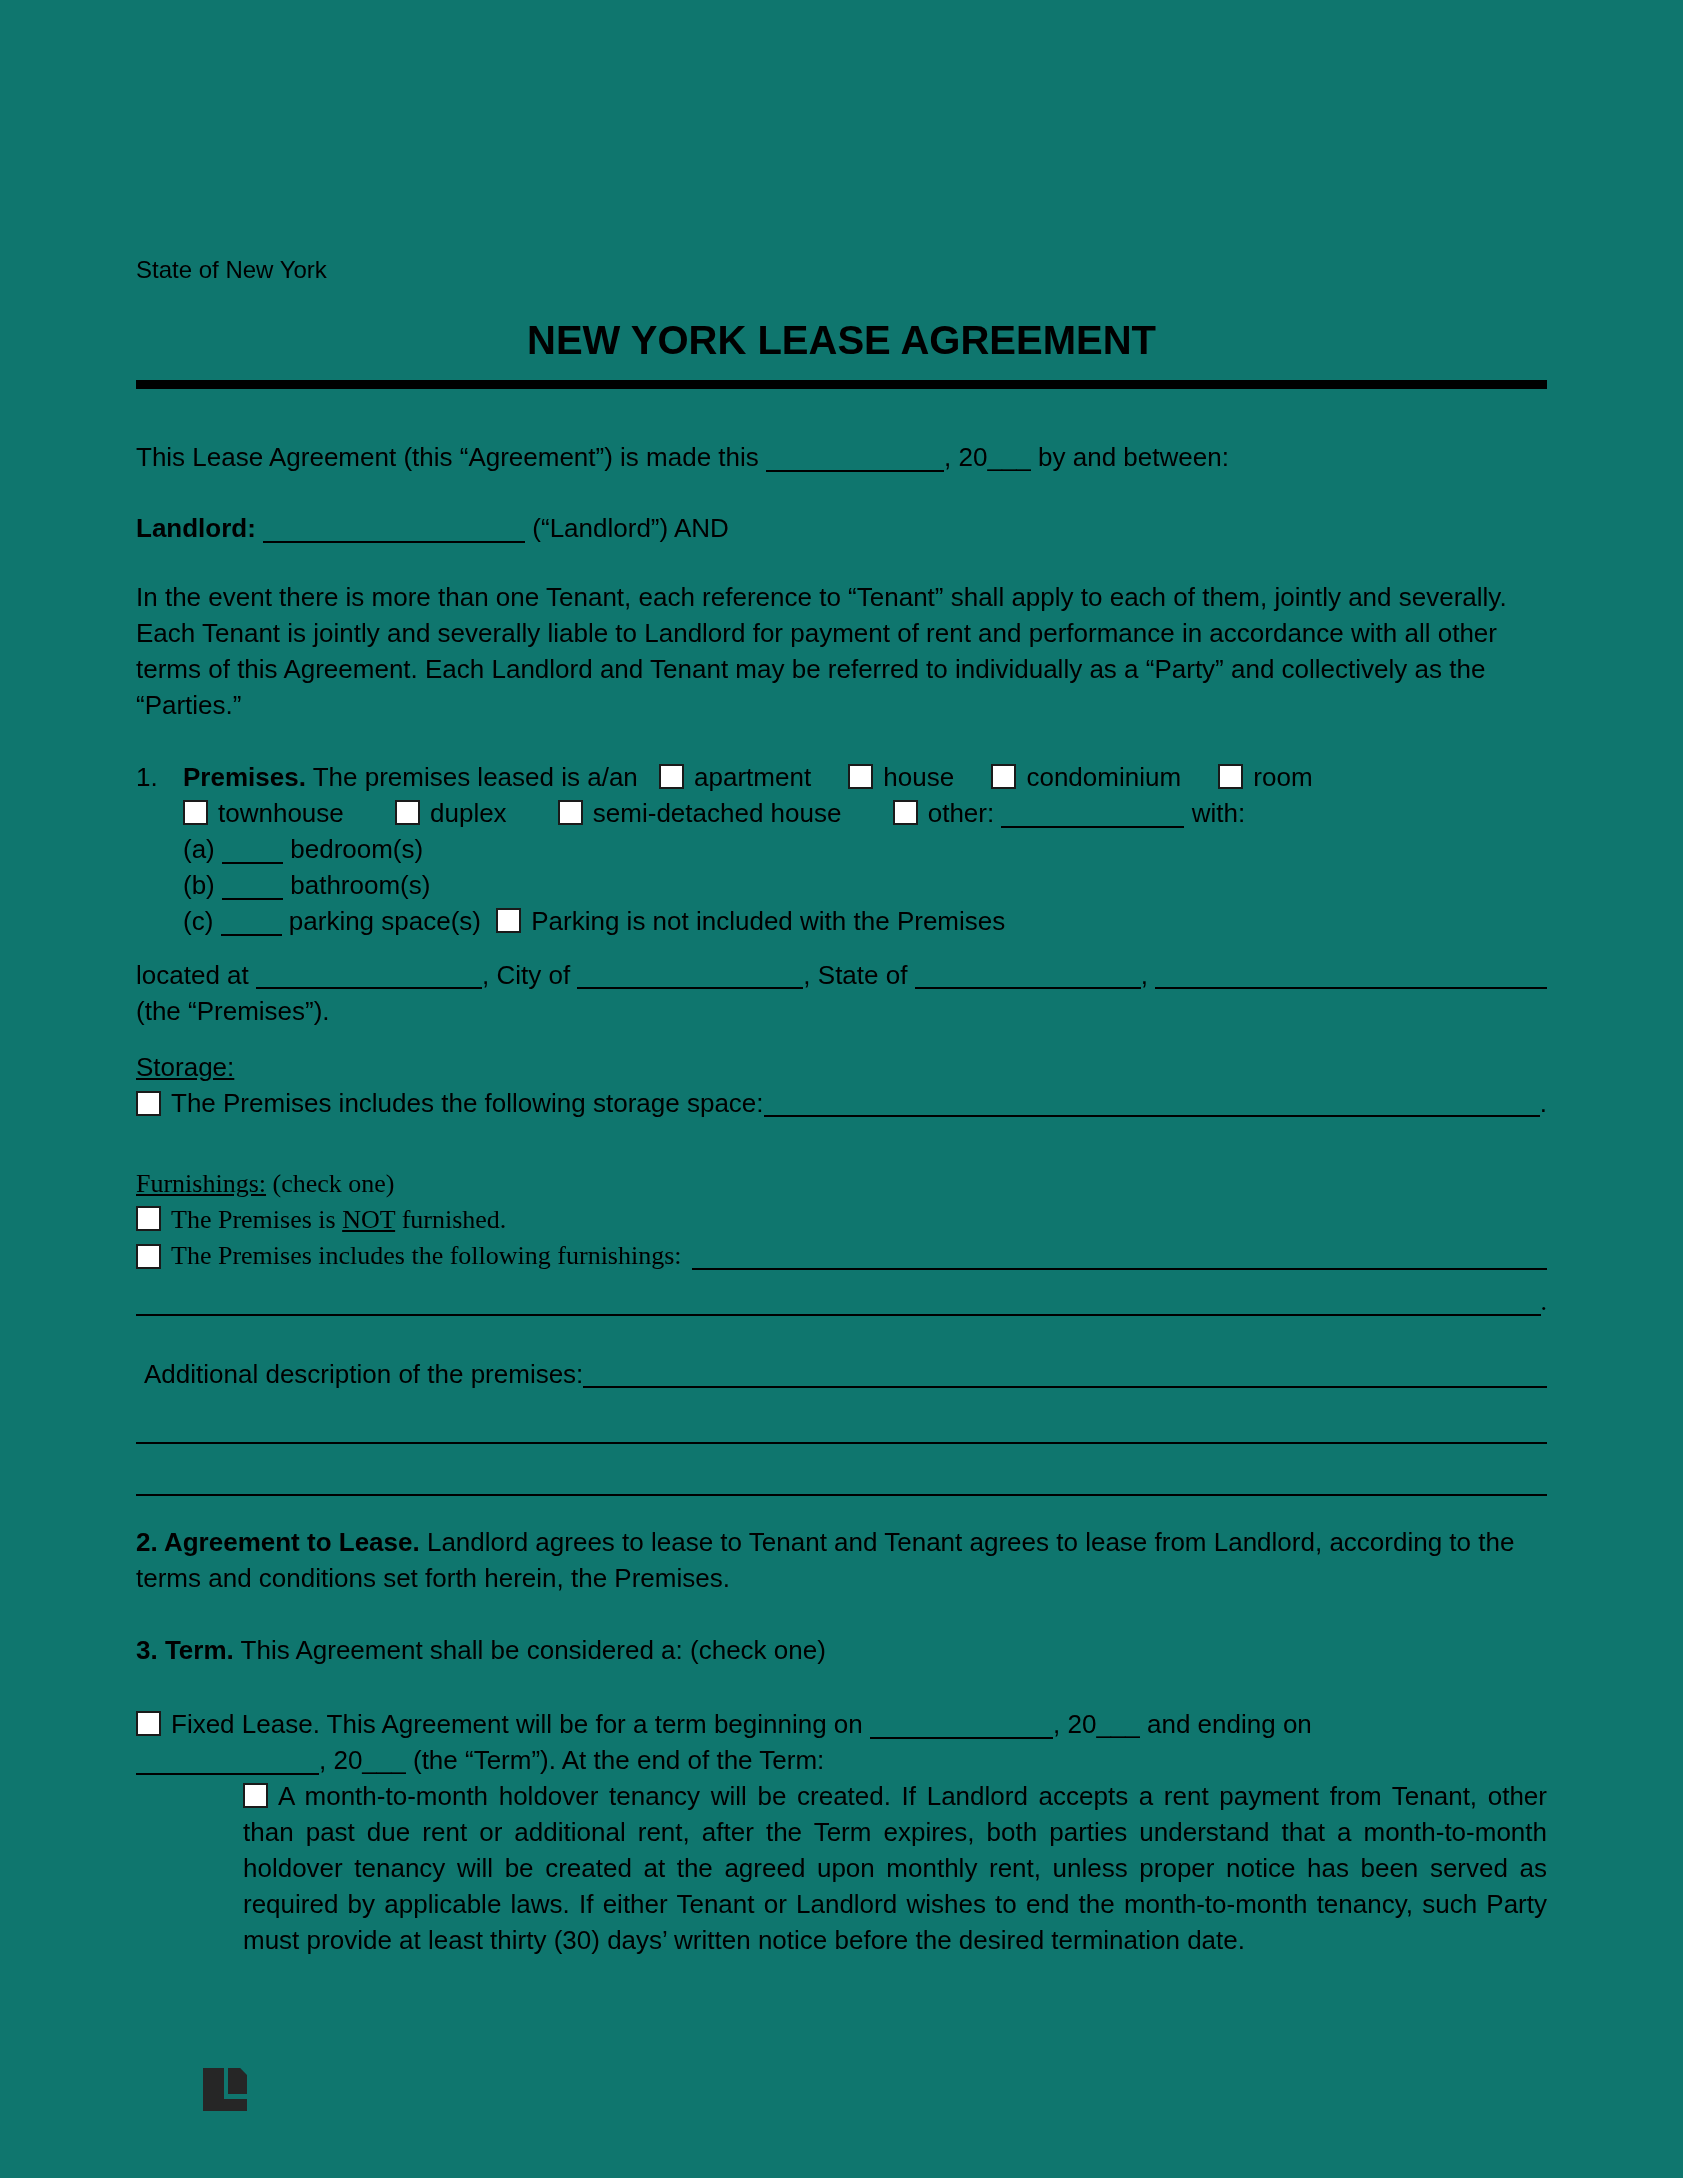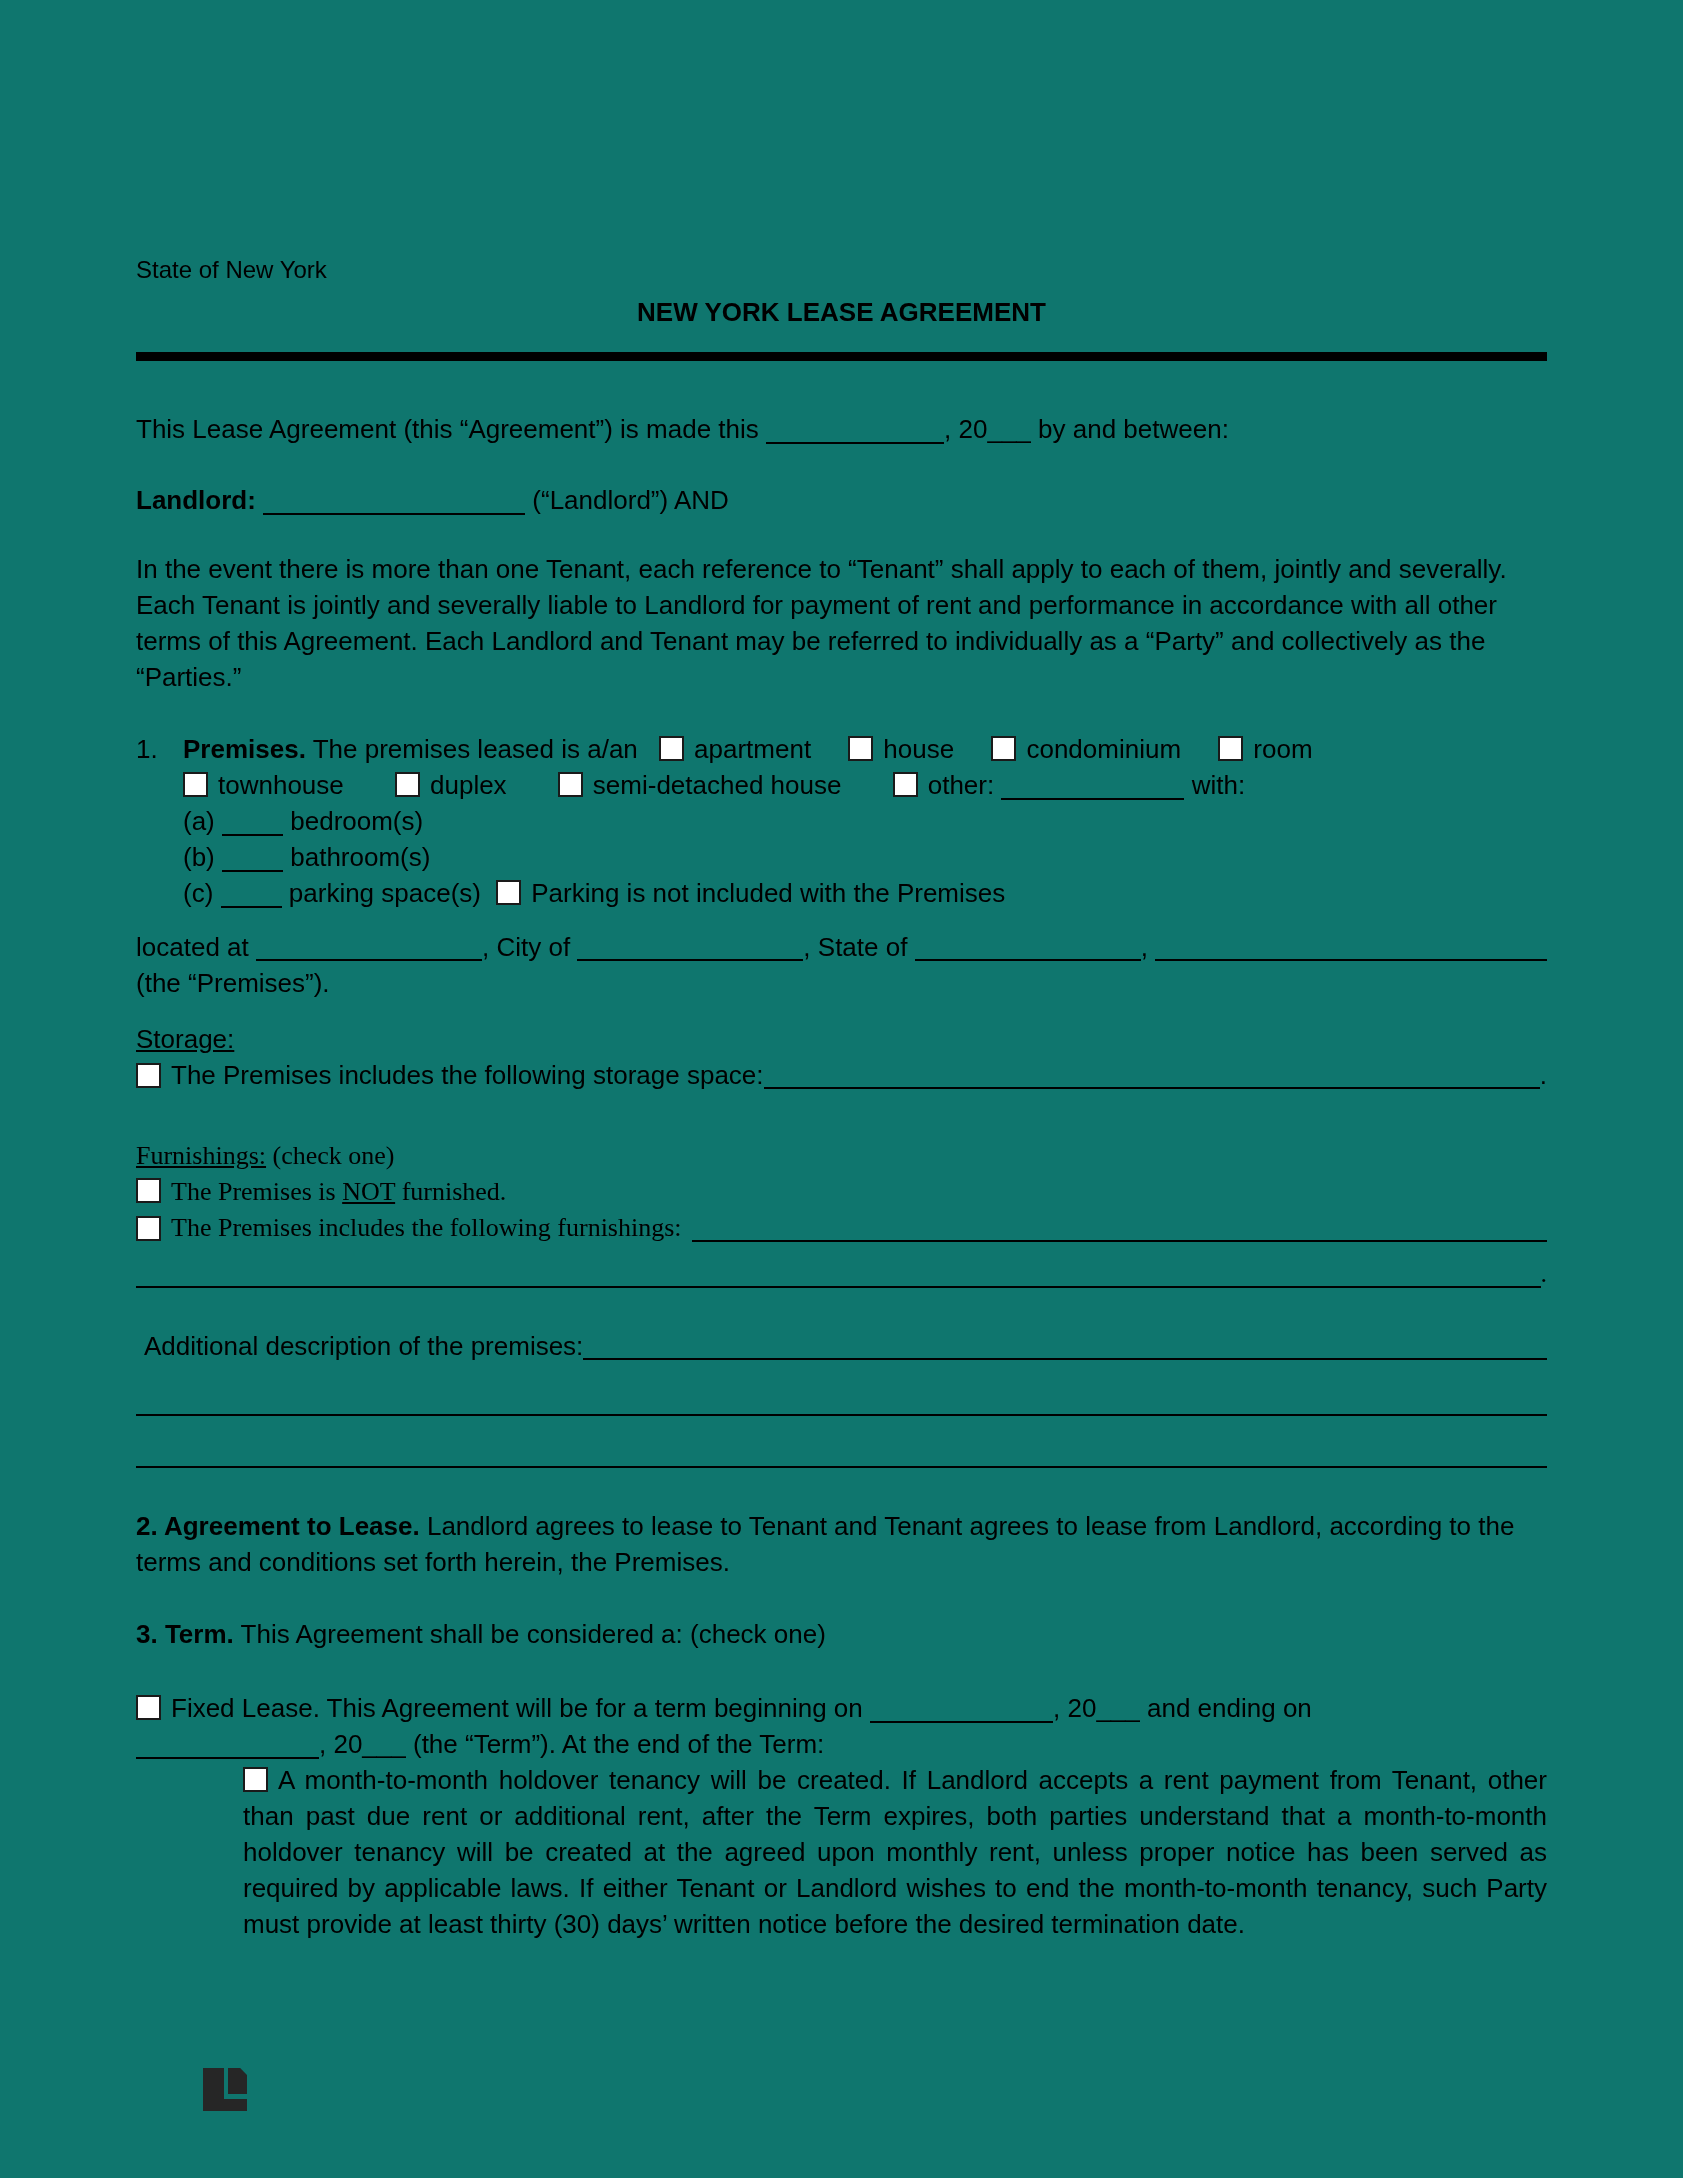--- a/index.html
+++ b/index.html
@@ -9,21 +9,21 @@
     box-sizing:border-box;
     padding:12px 136px;
     background:#0f766e;
     color:#000;
     font-family:"Liberation Sans", sans-serif;
     font-size:26px;
     line-height:36px;
     overflow:hidden;
   }
   .state{padding-top:240px;font-size:24px;}
-  .doc-title{margin-top:0;text-align:center;font-weight:bold;font-size:26px;line-height:48px;}
+  .doc-title{margin-top:28px;text-align:center;font-weight:bold;font-size:40px;line-height:48px;}
   .rule{margin-top:16px;height:9px;background:#000;}
   .intro{margin-top:50px;}
   .landlord-line{margin-top:35px;}
   .tenant-line{margin-top:35px;}
   .joint{margin-top:33px;}
   b{font-weight:bold;}
   .u{text-decoration:underline;}
   
   .bl{display:inline-block;height:0;border-bottom:2px solid #000;vertical-align:-6px;}
   
@@ -38,21 +38,21 @@
   .pnum{width:47px;flex:none;}
   .pbody{flex:1;}
   .opt{white-space:nowrap;margin-right:30px;}
   .opt2{white-space:nowrap;margin-right:44px;}
   .located{margin-top:18px;}
   .storage{margin-top:20px;}
   .furnishings{margin-top:45px;font-family:Liberation Serif, serif;}
   .cont-line{margin-top:10px;height:36px;}
   .additional{margin-top:36px;padding-left:8px;}
   .write-line{margin-top:14px;height:36px;border-bottom:2px solid #000;}
-  .sec2{margin-top:40px;}
+  .sec2{margin-top:28px;}
   .sec3{margin-top:36px;}
   .fixed-lease{margin-top:38px;}
   .holdover{margin-left:107px;text-align:justify;}
   
   .logo{position:absolute;left:203px;top:2068px;width:44px;height:43px;}
   .logo .bar-l{position:absolute;left:0;top:0;width:21px;height:43px;background:#262626;}
   .logo .bar-b{position:absolute;left:0;bottom:0;width:44px;height:12px;background:#262626;}
   .logo .page-shape{position:absolute;right:0;top:0;width:19px;height:26px;background:#262626;
     clip-path:polygon(0 0,64% 0,100% 27%,100% 100%,0 100%);}
 </style>

